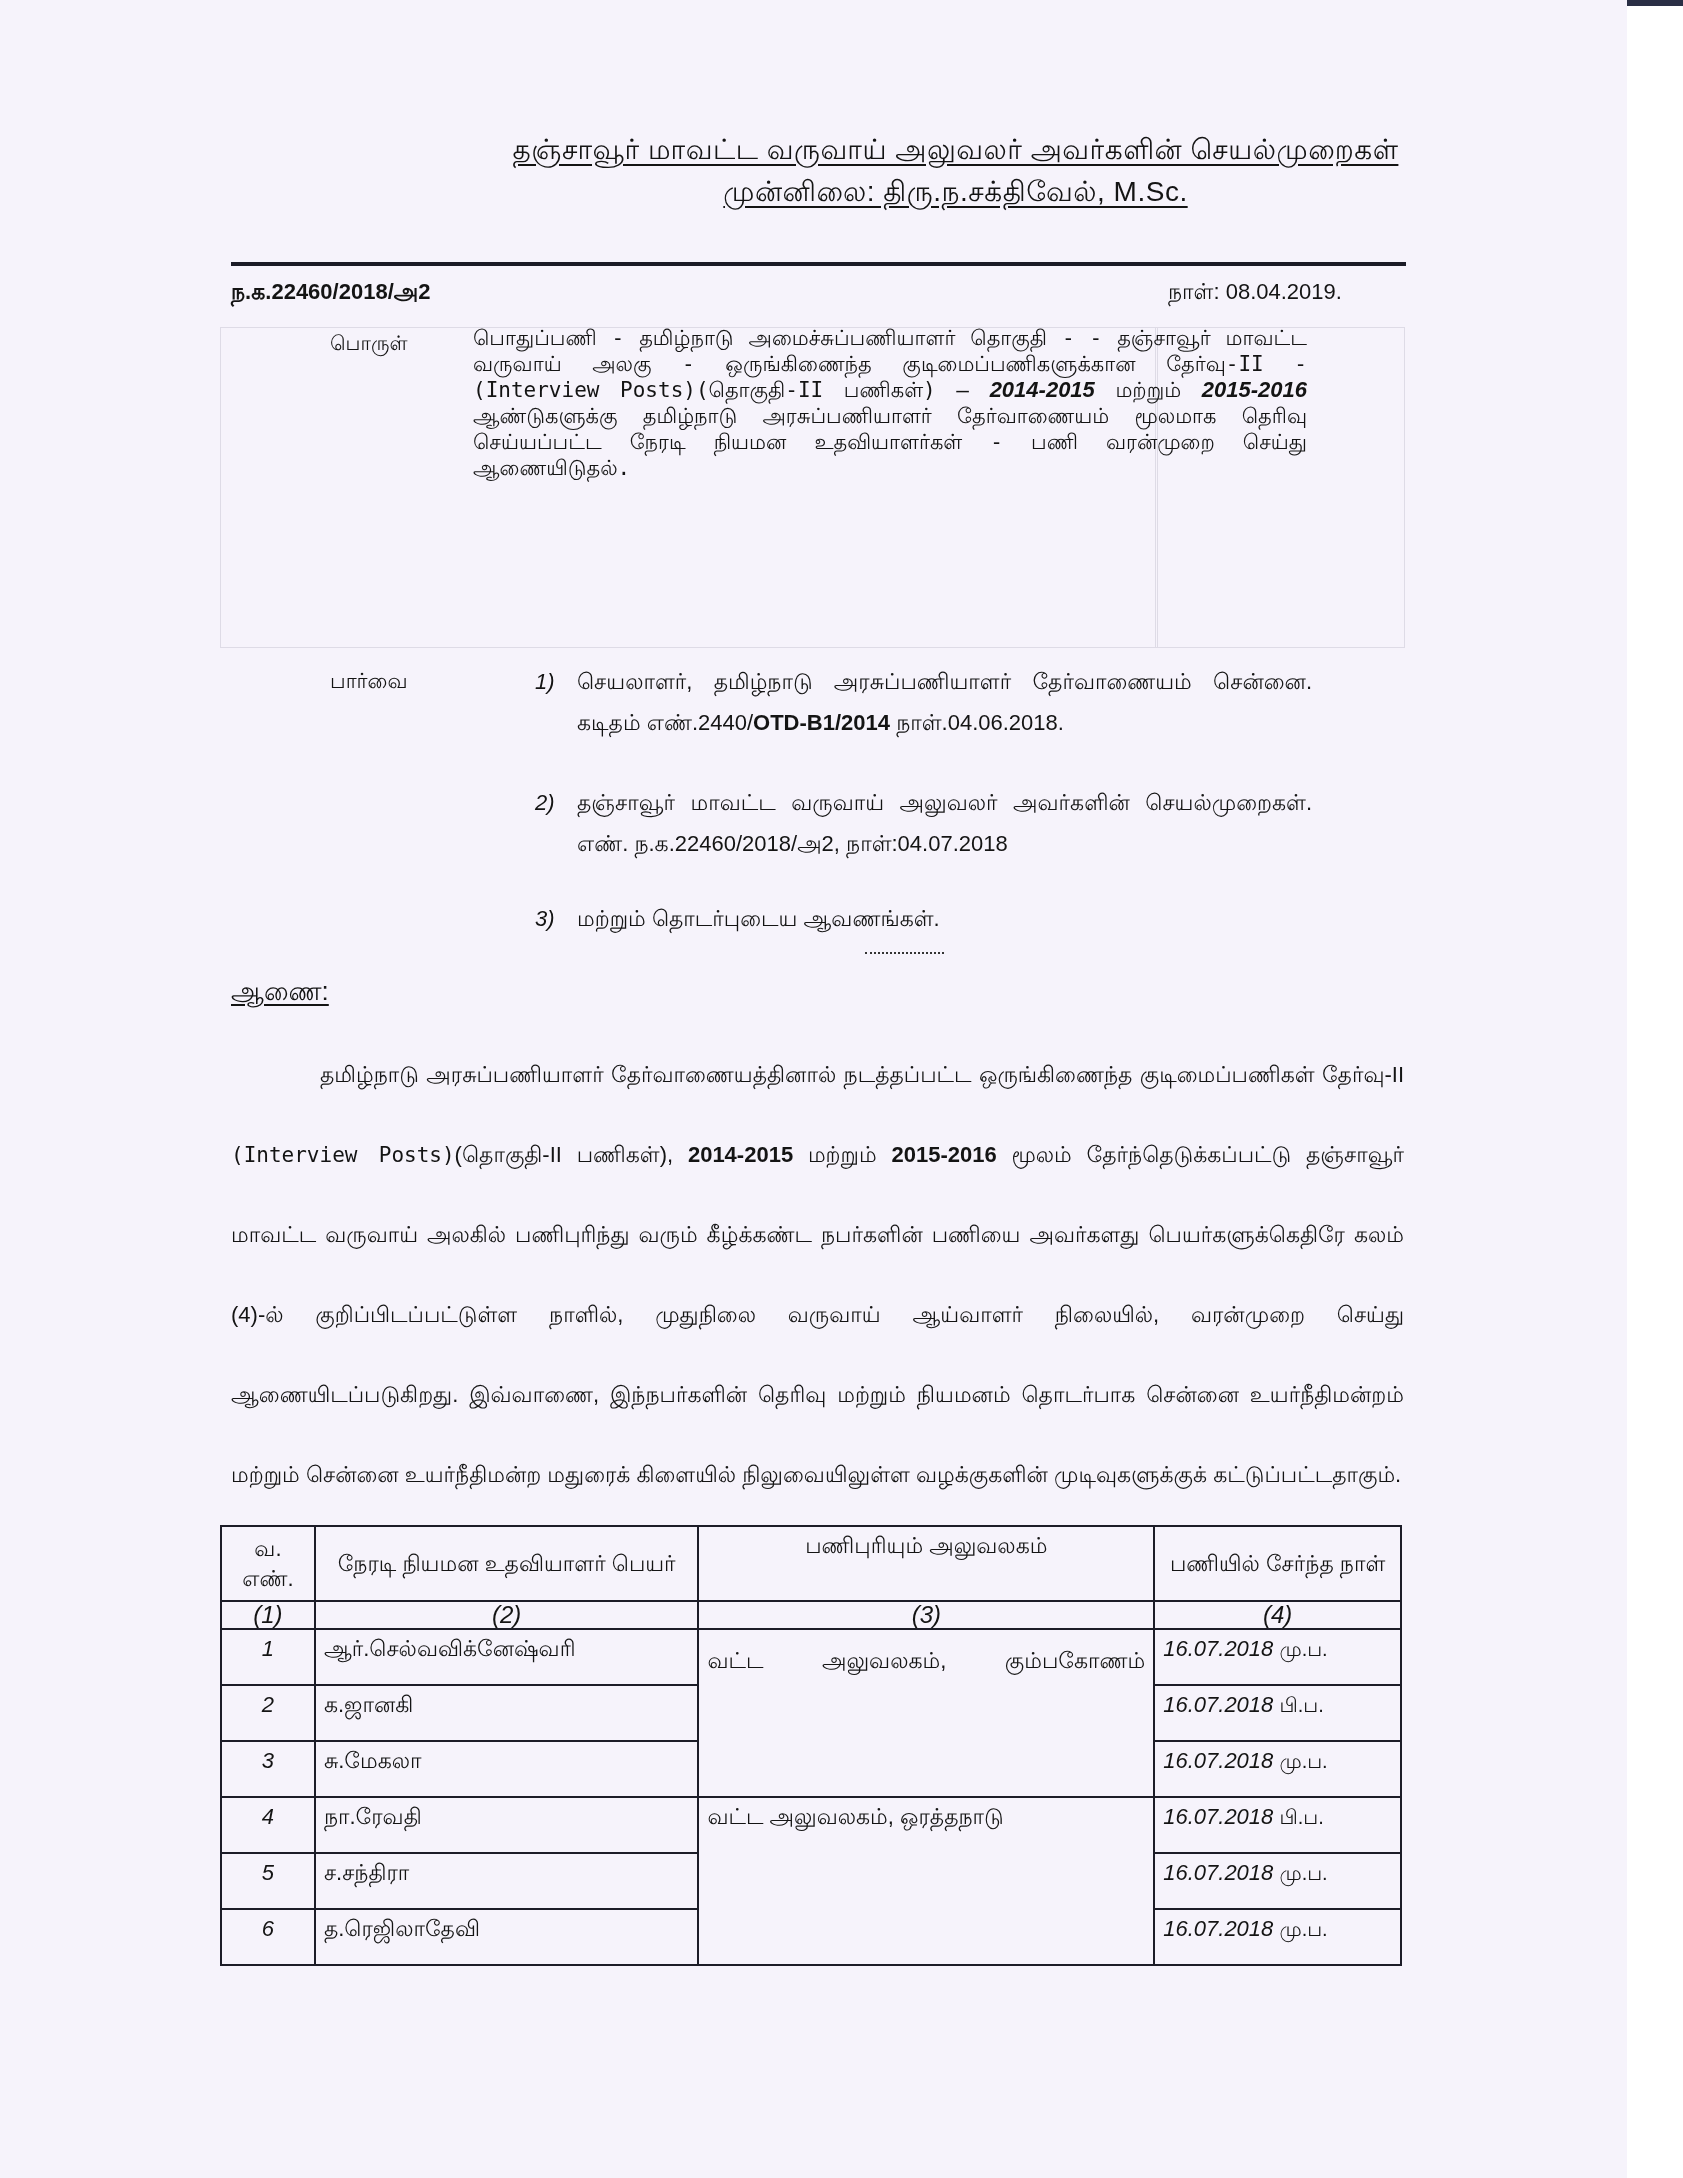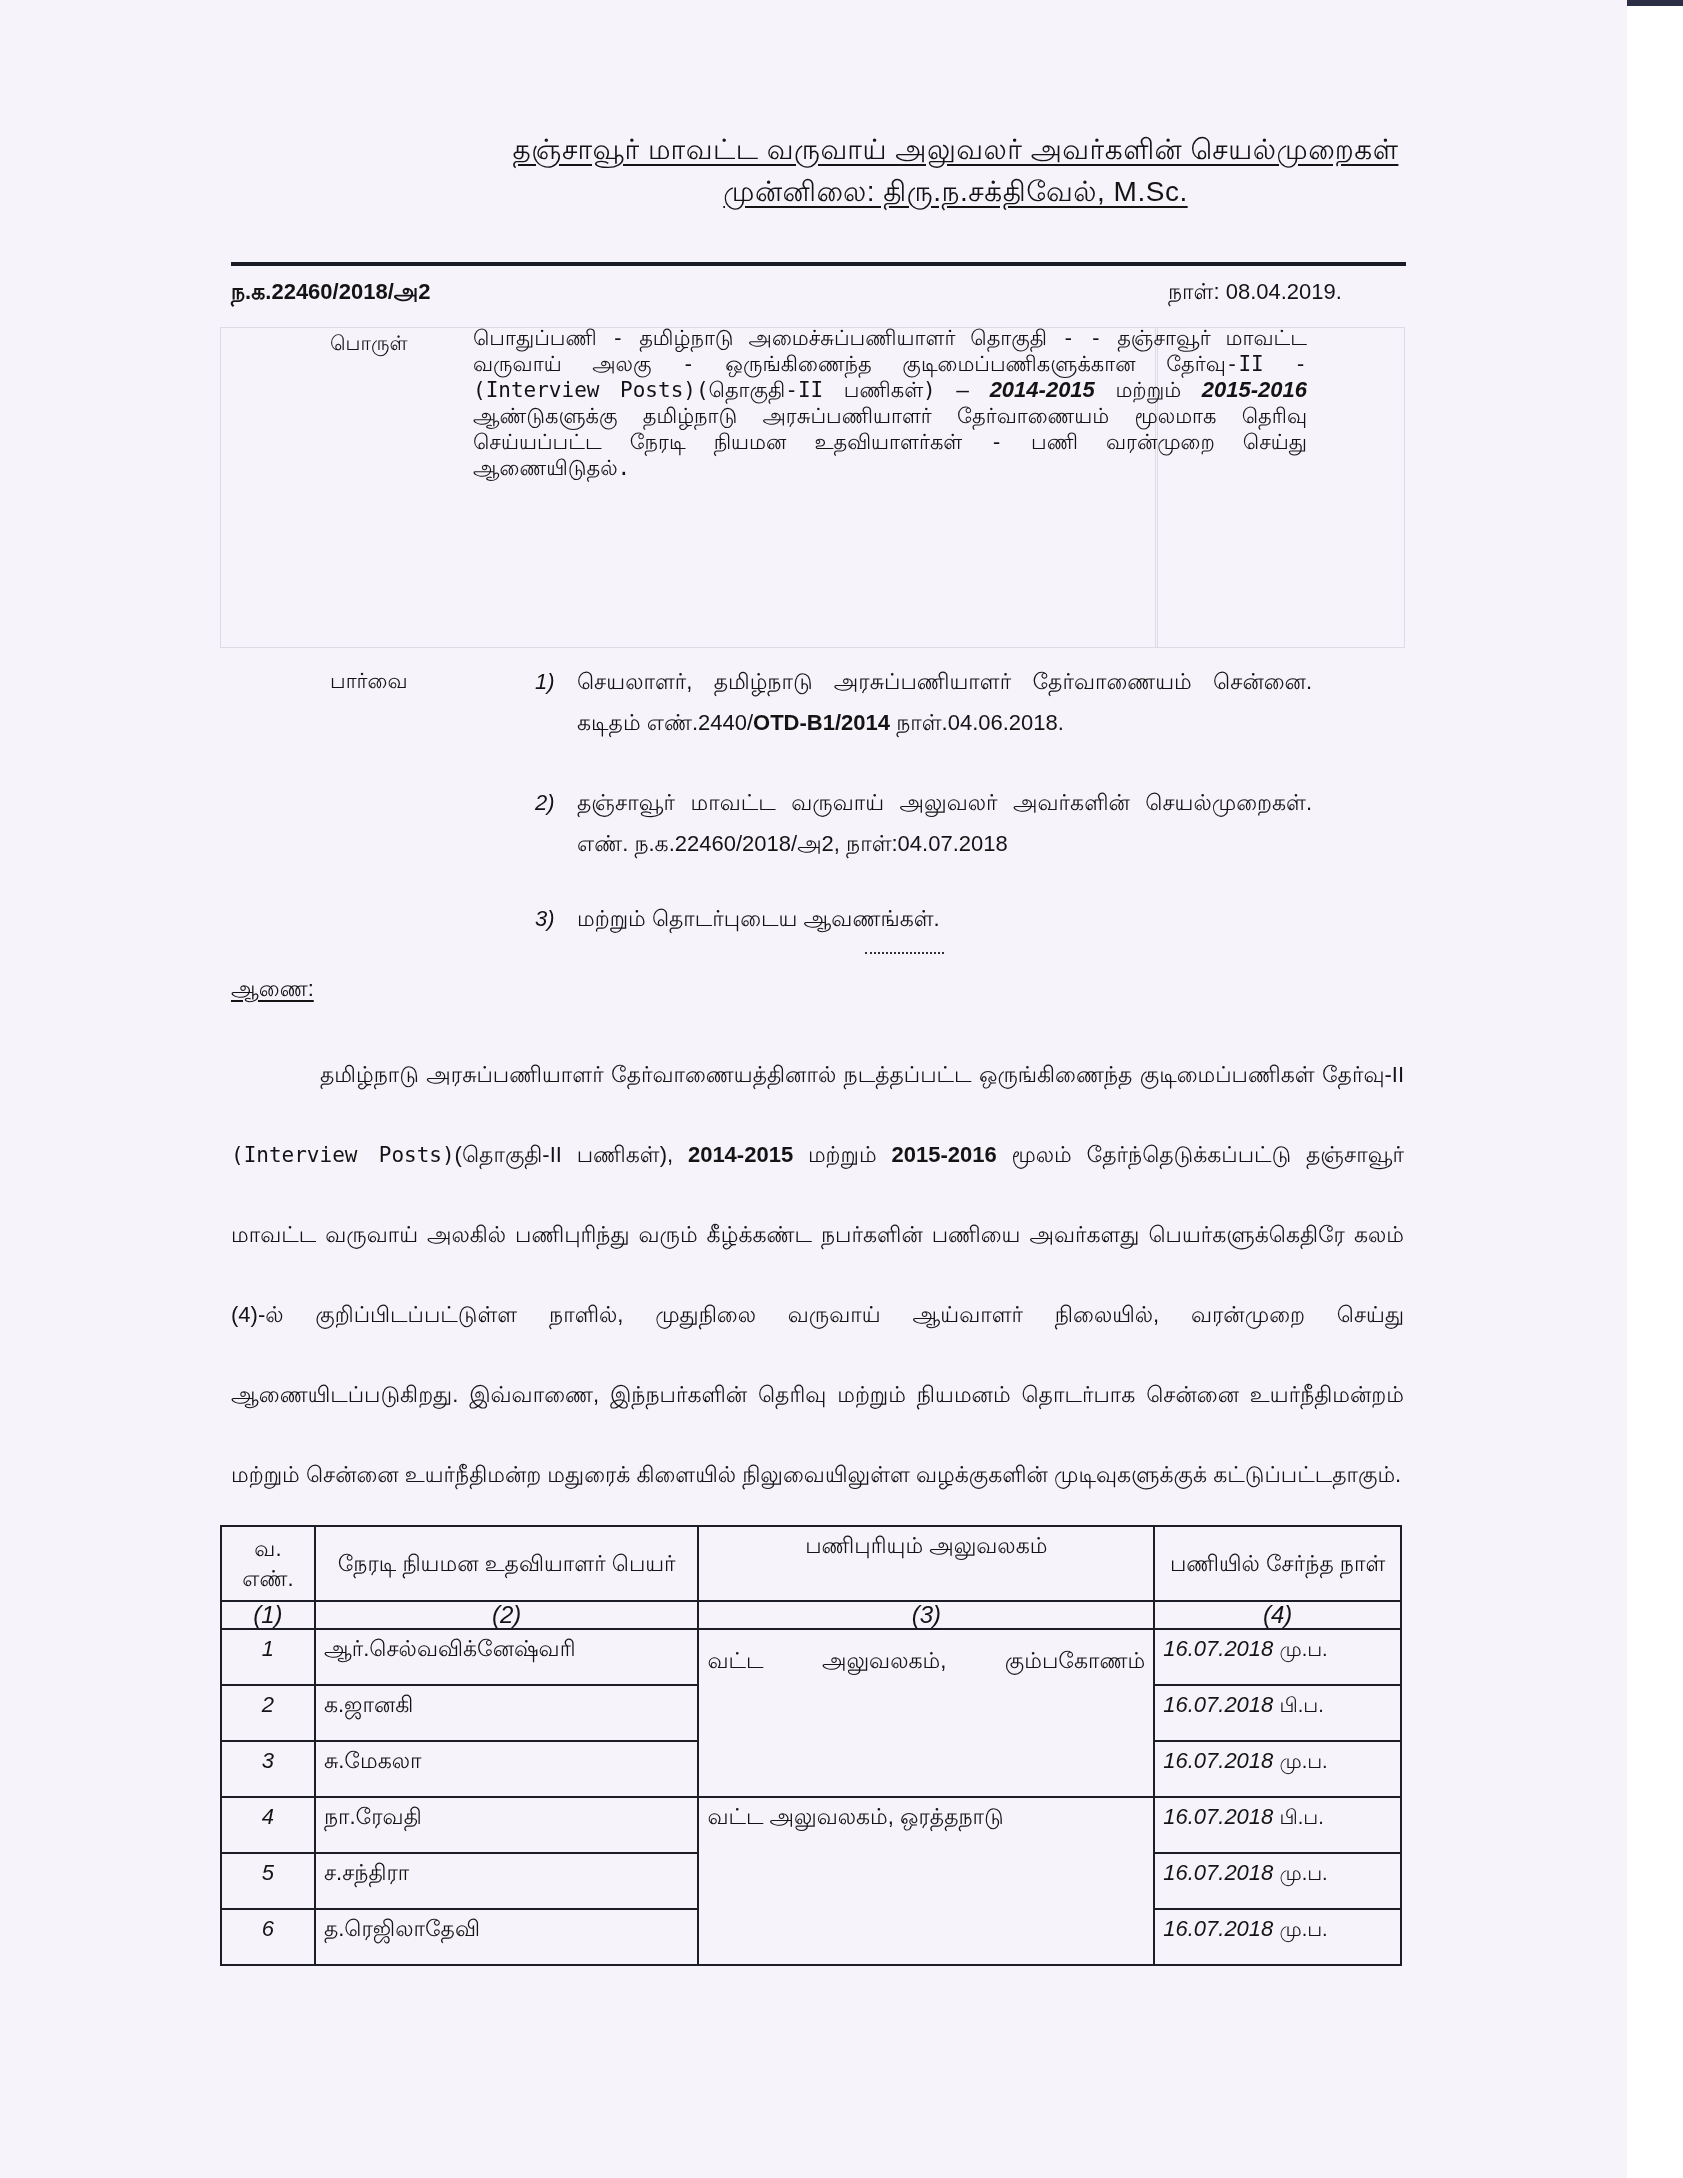--- a/index.html
+++ b/index.html
@@ -16,21 +16,21 @@
   .subj-label{font-family:"DejaVu Sans",sans-serif;font-size:20px;}
   .subj-text{position:absolute;left:473px;top:325px;width:834px;font-family:"DejaVu Sans Mono","Liberation Mono",monospace;
              font-size:21px;line-height:26px;text-align:justify;text-align-last:left;}
   .subj-text .yr{font-family:"Liberation Sans",sans-serif;font-weight:bold;font-style:italic;font-size:22px;}
   .ref-label{font-family:"Liberation Sans",sans-serif;font-size:21px;}
   .ref-item{position:absolute;left:535px;width:772px;font-family:"Liberation Sans",sans-serif;font-size:22px;line-height:41px;}
   .ref-item .num{position:absolute;left:0;top:0;font-style:italic;}
   .ref-item .txt{position:absolute;left:42px;width:735px;text-align:justify;text-align-last:left;}
   .ref-item b{font-weight:bold;}
   .dots{position:absolute;left:865px;top:952px;width:79px;border-top:2px dotted #333;}
-  .order-h{font-family:"Liberation Sans",sans-serif;font-size:22px;text-decoration:underline;text-underline-offset:4px;}
+  .order-h{font-family:"Liberation Sans",sans-serif;font-size:26px;text-decoration:underline;text-underline-offset:4px;}
   .para{position:absolute;left:231px;top:1035px;width:1173px;font-family:"Liberation Sans",sans-serif;font-size:22px;
         line-height:80px;text-align:justify;text-align-last:left;text-indent:89px;}
   .para .mono{font-family:"DejaVu Sans Mono",monospace;font-size:21px;}
   .para .b{font-weight:bold;}
   table.ap{position:absolute;left:220px;top:1525px;width:1182px;border-collapse:collapse;
            font-family:"Liberation Sans",sans-serif;font-size:22px;}
   table.ap td, table.ap th{border:2px solid #1d1d28;padding:0 8px;font-weight:normal;}
   table.ap th{height:69px;text-align:center;line-height:30px;vertical-align:middle;}
   table.ap tr.colnum td{height:26px;text-align:center;font-style:italic;font-size:24px;line-height:26px;}
   table.ap tr.row td{height:48px;vertical-align:top;padding-top:6px;}

